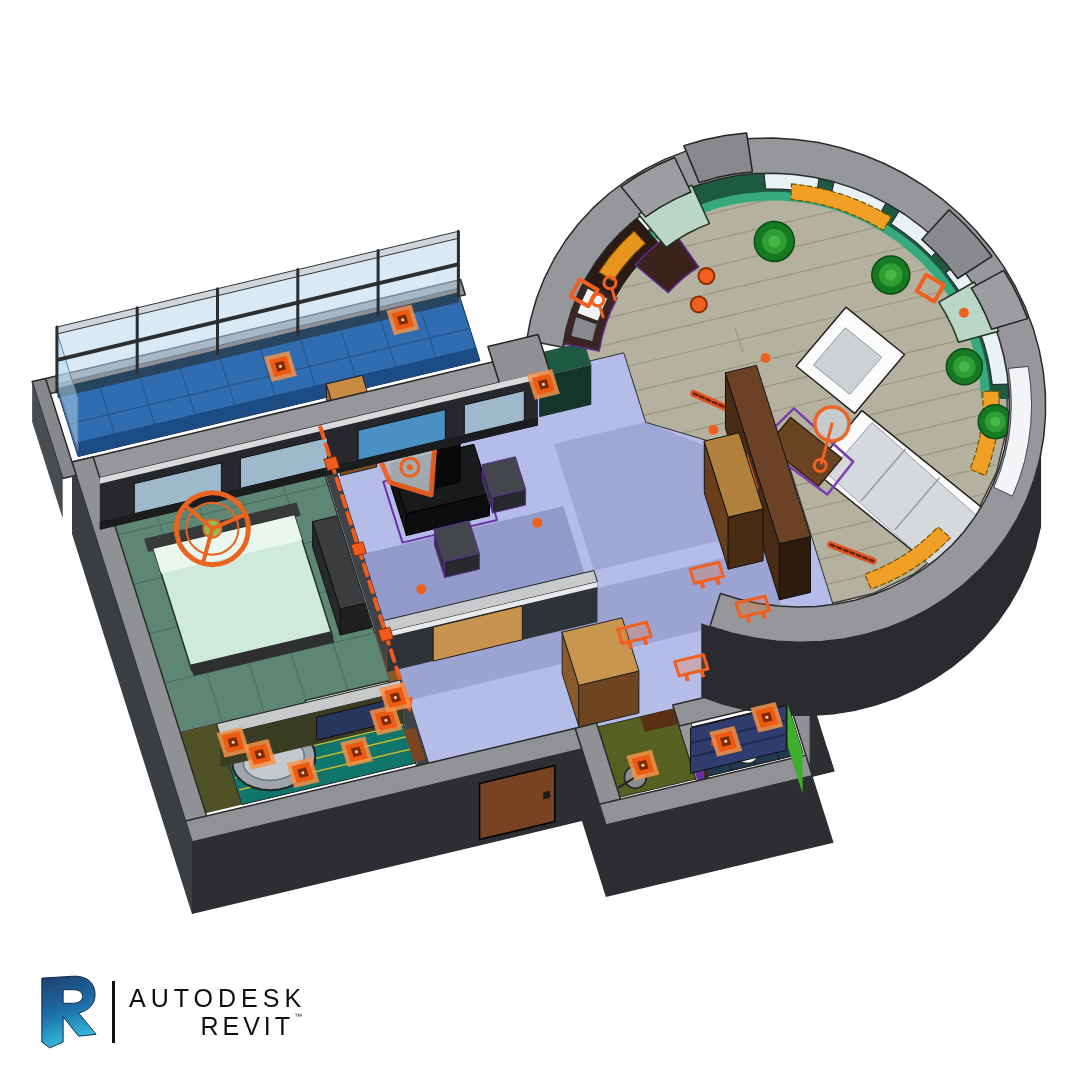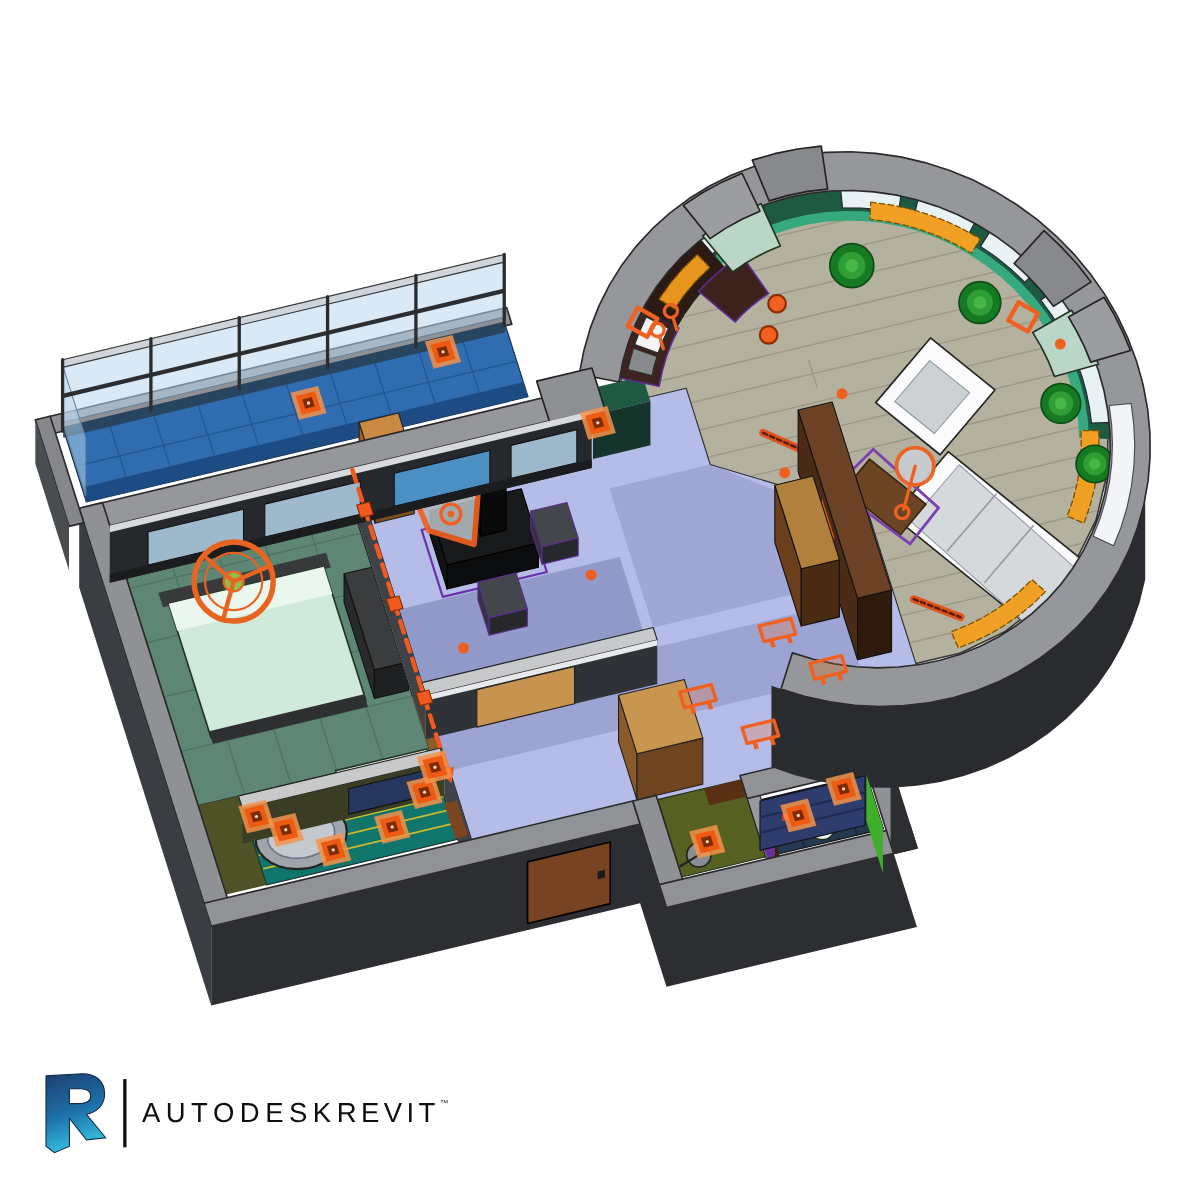--- a/index.html
+++ b/index.html
@@ -2,23 +2,23 @@
 <html><head>
 <meta charset="utf-8">
 <style>
   html,body{margin:0;padding:0;background:#ffffff;width:1080px;height:1080px;overflow:hidden;
     font-family:"Liberation Sans", sans-serif;}
   #stage{position:relative;width:1080px;height:1080px;background:#fff;}
   #plan-svg{position:absolute;left:0;top:0;}
   #logo{position:absolute;left:36px;top:974px;display:flex;align-items:center;gap:14px;}
   #logo .r-icon{width:62px;height:76px;display:block;}
   #logo .divider{width:3px;height:62px;background:#111;}
-  .logo-text{display:flex;flex-direction:row;justify-content:center;line-height:1.12;}
+  .logo-text{display:flex;flex-direction:column;justify-content:center;line-height:1.12;}
   .logo-brand{font-size:25px;letter-spacing:5px;color:#0e0e0e;font-weight:500;}
-  .logo-product{font-size:25px;letter-spacing:4px;color:#0e0e0e;font-weight:500;position:relative;}
+  .logo-product{font-size:25px;letter-spacing:4px;color:#0e0e0e;font-weight:500;position:relative;text-align:right;}
   .logo-product .tm{font-size:8px;vertical-align:top;position:relative;top:1px;color:#333;}
 </style>
 </head>
 <body>
 
 <div id="stage">
   <svg id="plan-svg" width="1080" height="1080" viewBox="0 0 1080 1080">
       <g>
         <polygon points="998.2,339.3 1007.4,384.1 1006.8,429.1 996.5,472.4 977.0,512.1 949.0,546.5 913.9,574.1 873.2,593.6 828.6,604.2 782.1,605.5 735.8,597.4 691.6,580.2 651.4,554.7 617.1,522.0 590.2,483.5 571.7,441.0 562.6,396.2 563.2,351.2 573.5,307.8 593.0,268.1 620.9,233.7 656.0,206.2 696.8,186.6 741.3,176.0 787.8,174.7 834.2,182.9 878.4,200.1 918.5,225.6 952.8,258.3 979.8,296.8" fill="#b4b19e" stroke="#3a3a3a" stroke-width="1.5" stroke-linejoin="round" stroke-linecap="round"></polygon>
         <clipPath id="clip1">

